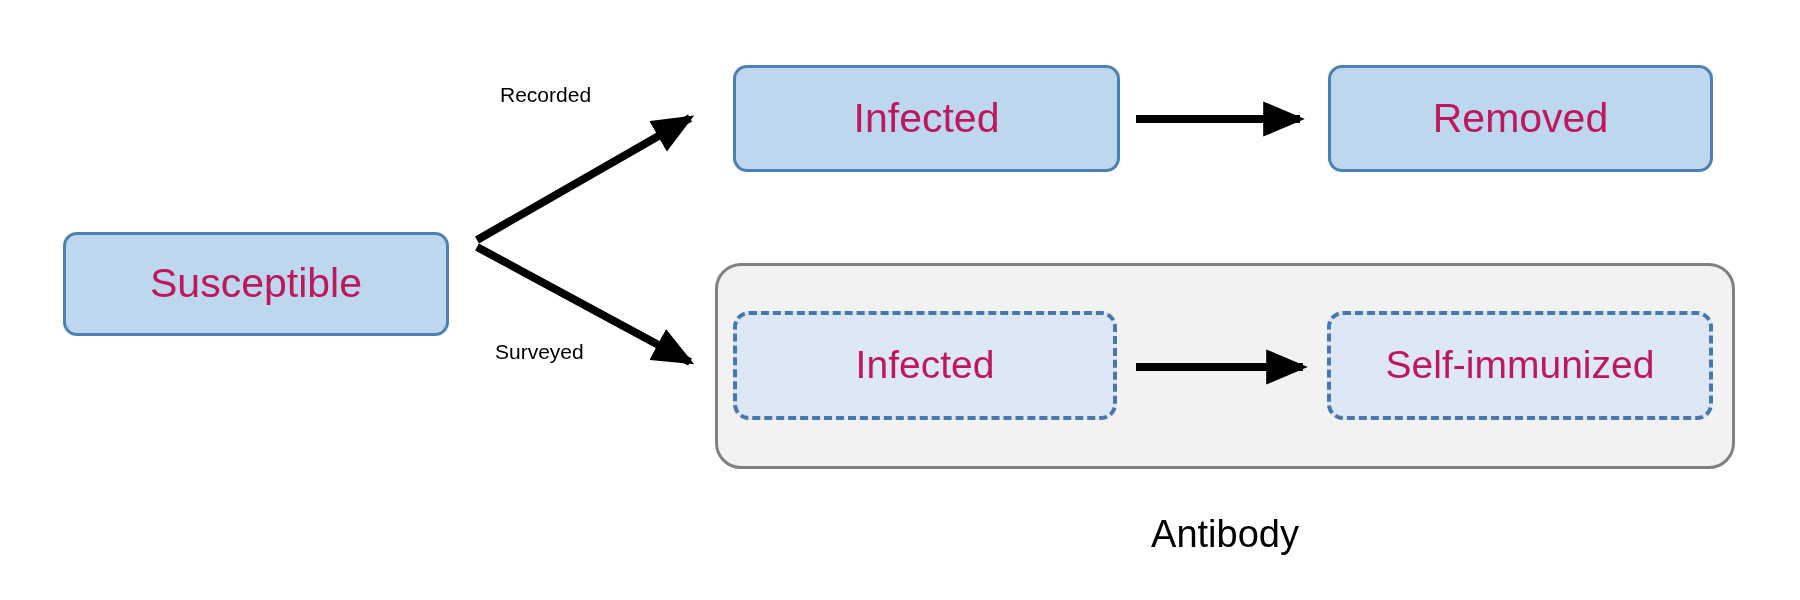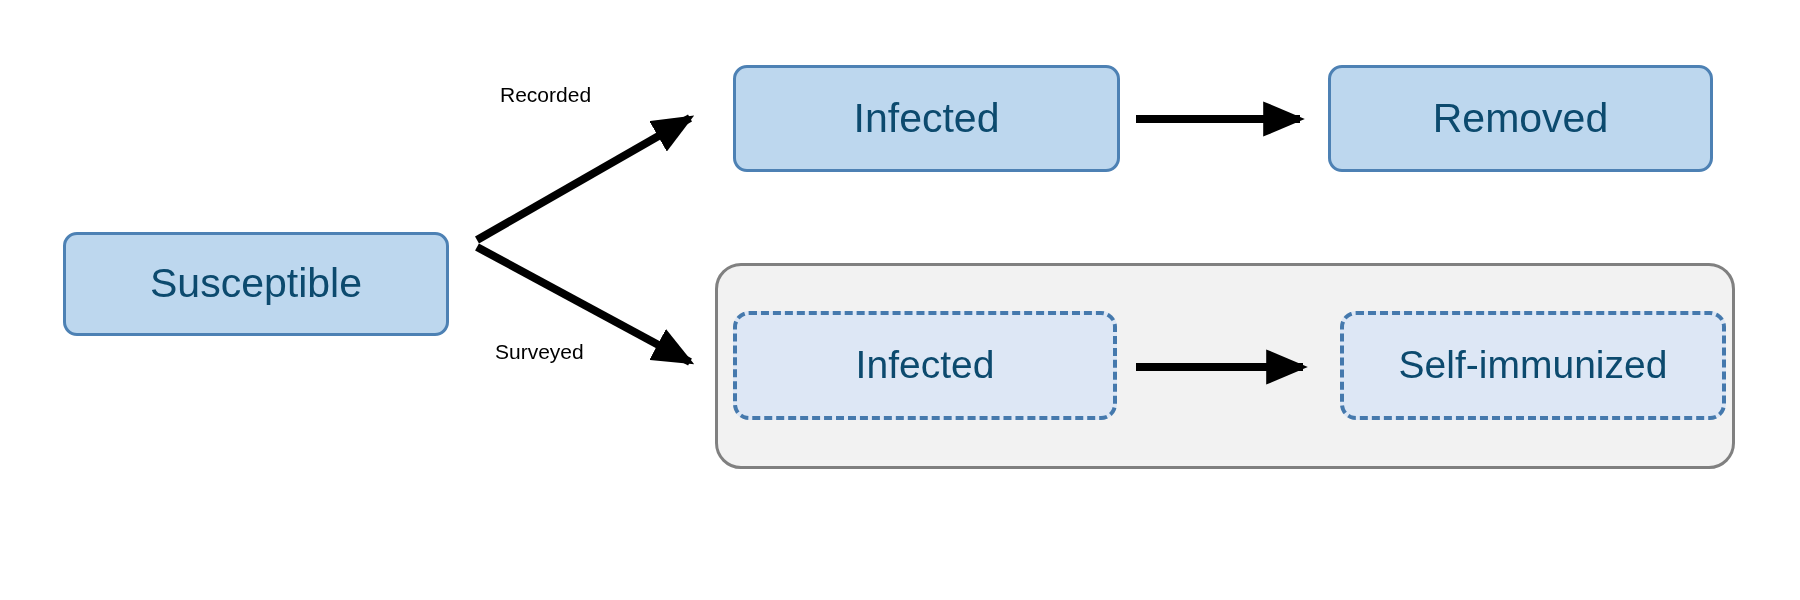--- a/index.html
+++ b/index.html
@@ -17,21 +17,21 @@
     background: #ffffff;
     overflow: hidden;
   }
   .node {
     position: absolute;
     box-sizing: border-box;
     display: flex;
     align-items: center;
     justify-content: center;
     text-align: left;
-    color: #0c4a6e;
+    color: #be185d;
     line-height: 1.1;
   }
   .node-solid {
     background: #bdd7ee;
     border: 3px solid #4d81b4;
     border-radius: 14px;
     font-size: 41px;
   }
   .node-dashed {
     background: #dde7f5;
@@ -67,21 +67,21 @@
     height: 600px;
     overflow: visible;
     pointer-events: none;
   }
   
   #node-susceptible { left: 63px;   top: 186px; width: 386px; height: 104px; margin-top: 46px; }
   #node-infected-recorded { left: 733px; top: 65px;  width: 387px; height: 107px; }
   #node-removed    { left: 1328px; top: 65px;  width: 385px; height: 107px; }
   #antibody-group  { left: 715px;  top: 263px; width: 1020px; height: 206px; }
   #node-infected-surveyed { left: 733px; top: 311px; width: 384px; height: 109px; }
-  #node-self-immunized    { left: 1327px; top: 311px; width: 386px; height: 109px; margin-left: 13px; }
+  #node-self-immunized    { left: 1327px; top: 311px; width: 386px; height: 109px; }
   #label-recorded  { left: 500px;  top: 83px; }
   #label-surveyed  { left: 495px;  top: 340px; }
   #caption-antibody{ left: 1010px; top: 513px; width: 430px; }
 </style>
 </head>
 <body>
 
 <div id="canvas">
 
   <div class="group-box" id="antibody-group"></div>
@@ -105,14 +105,15 @@
   <div class="node node-solid" id="node-removed">Removed</div>
 
   <div class="node node-dashed" id="node-infected-surveyed">Infected</div>
 
   <div class="node node-dashed" id="node-self-immunized">Self-immunized</div>
 
   <div class="edge-label" id="label-recorded">Recorded</div>
 
   <div class="edge-label" id="label-surveyed">Surveyed</div>
 
+  <div class="caption" id="caption-antibody">Antibody</div>
 
 </div>
 
 </body></html>

